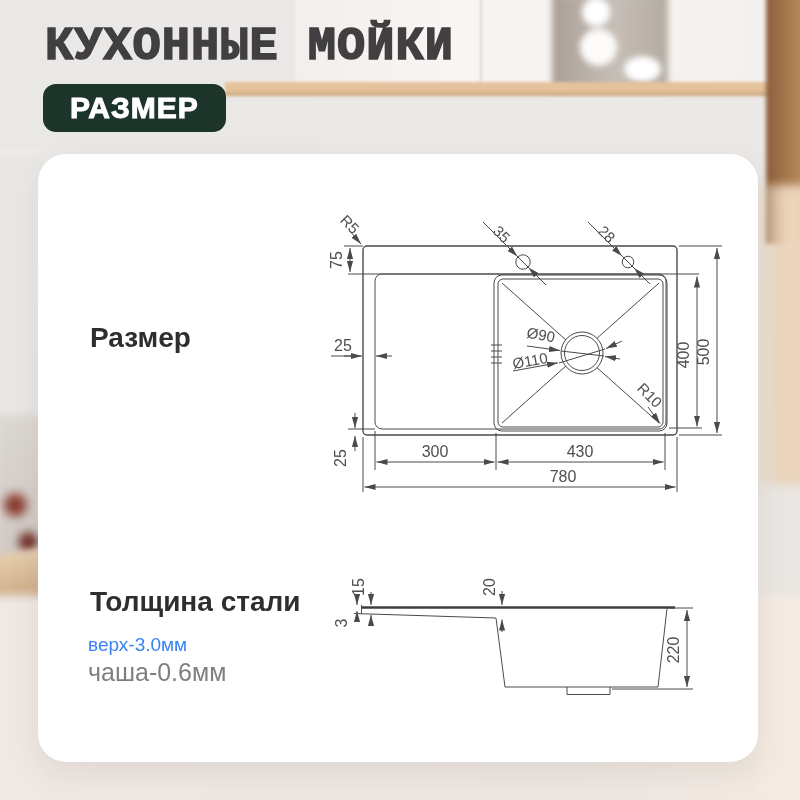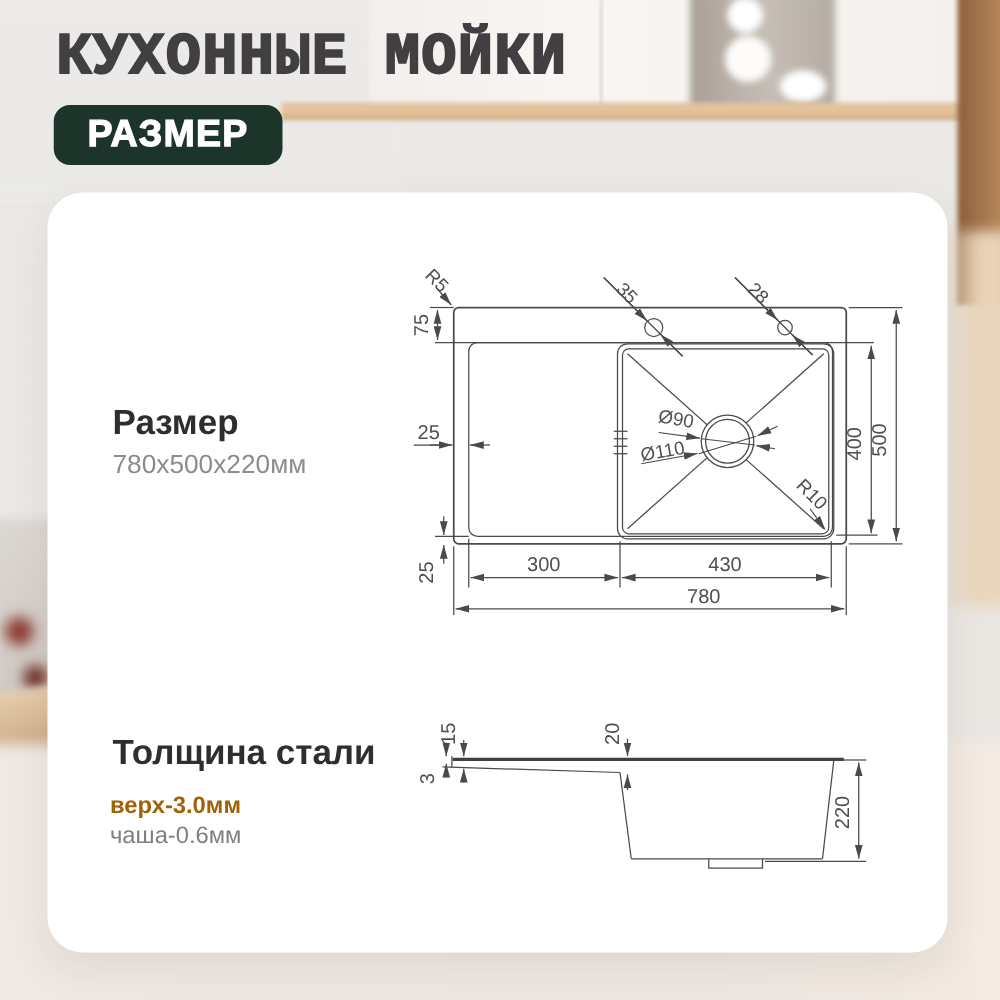--- a/index.html
+++ b/index.html
@@ -61,22 +61,22 @@
   .card{
     position:absolute;left:38px;top:154px;width:720px;height:608px;
     background:#ffffff;border-radius:28px;
     box-shadow:0 12px 30px rgba(90,80,70,0.10);
   }
   .h1{position:absolute;font-size:28px;font-weight:bold;color:#2e2e2e;white-space:nowrap;}
   .sub{position:absolute;color:#8c8c8c;white-space:nowrap;}
   .size-h{left:52px;top:168px;}
   .size-v{left:52px;top:206px;font-size:21px;}
   .th-h{left:52px;top:432px;}
-  .th-1{left:50px;top:480px;font-size:19px;color:#a16207;font-weight:bold;}
-  .th-2{left:50px;top:504px;font-size:19px;color:#7f7f7f;}
+  .th-1{left:50px;top:480px;font-size:19px;color:#3b82f6;}
+  .th-2{left:50px;top:504px;font-size:25px;color:#7f7f7f;}
 
   svg.draw{position:absolute;left:0;top:0;z-index:5;}
   .ln{stroke:#4a4a4a;stroke-width:1;fill:none;}
   .ln2{stroke:#4a4a4a;stroke-width:1.4;fill:none;}
   .thick{stroke:#3f3f3f;stroke-width:2.6;fill:none;}
   .whitefill{fill:#ffffff;stroke:#4a4a4a;stroke-width:1;}
   .dt{font-size:16px;fill:#4f4f4f;}
   .dts{font-size:15px;fill:#4f4f4f;}
 </style>
 </head>
@@ -94,21 +94,20 @@
 <div class="bgpiece left-mid"></div>
 <div class="bgpiece fruit"></div>
 <div class="bgpiece sill"></div>
 <div class="bgpiece bottom-wash"></div>
 
 <div class="title">КУХОННЫЕ МОЙКИ</div>
 <div class="badge">РАЗМЕР</div>
 
 <div class="card">
   <div class="h1 size-h">Размер</div>
-  <div class="sub size-v">780x500x220мм</div>
   <div class="h1 th-h">Толщина стали</div>
   <div class="sub th-1">верх-3.0мм</div>
   <div class="sub th-2">чаша-0.6мм</div>
 </div>
 
 <svg class="draw" width="800" height="800" viewBox="0 0 800 800">
   <defs>
     <marker id="ar" orient="auto-start-reverse" markerUnits="userSpaceOnUse" markerWidth="12" markerHeight="9" refX="11" refY="4.5">
       <path d="M0,1.4 L11,4.5 L0,7.6 Z" fill="#4a4a4a"></path>
     </marker>

